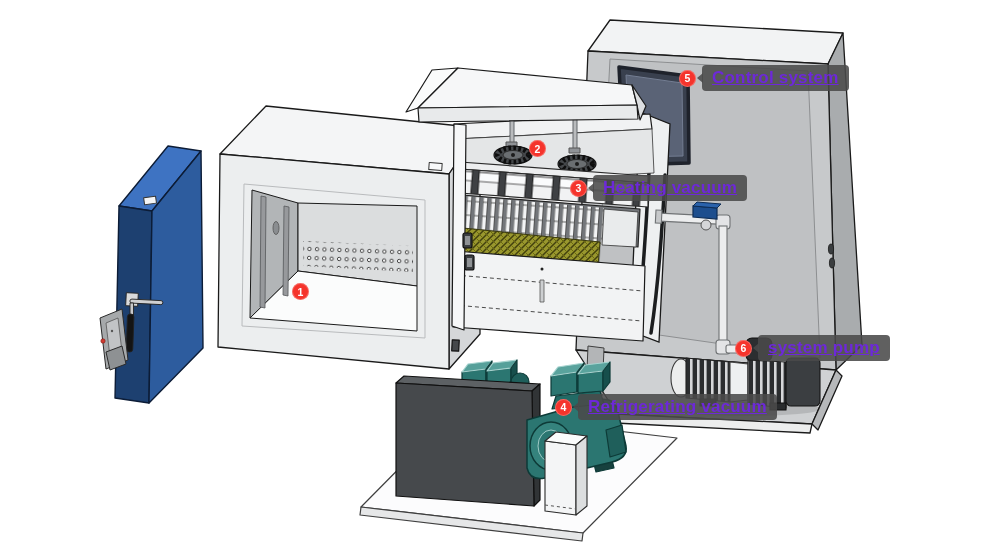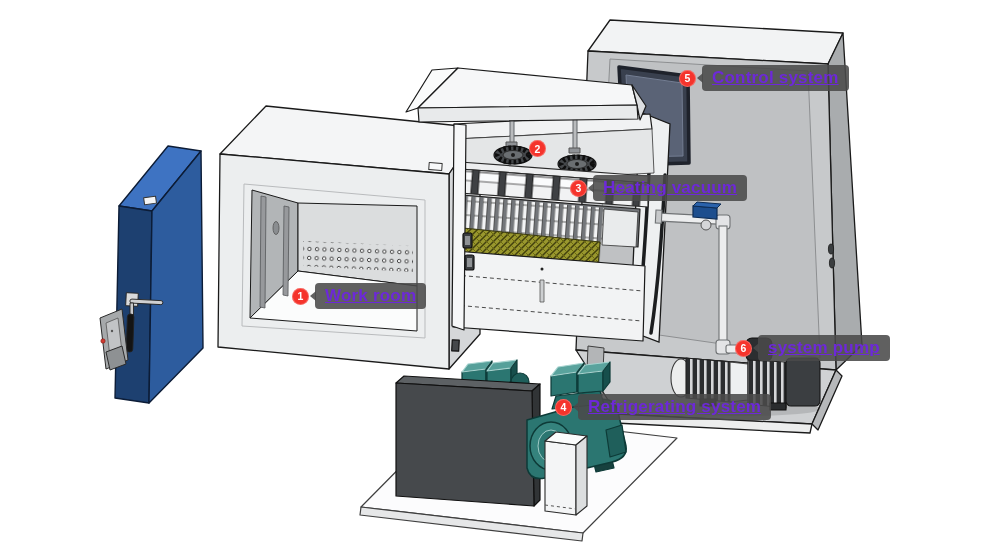--- a/index.html
+++ b/index.html
@@ -238,32 +238,31 @@
       <polygon points="406,112 432,70 458,68 418,108" fill="#fafbfb"></polygon>
       <polygon points="418,108 458,68 632,85 637,105" fill="#f6f7f8"></polygon>
       <polygon points="632,85 646,106 640,120 637,105" fill="#dddfe1"></polygon>
       <polygon points="418,108 637,105 638,119 419,122" fill="#e8eaeb"></polygon>
     </g>
   </g>
 </svg>
 
   <div class="callout" style="left:292px;top:283px">
     <span class="badge">1</span>
-    <span class="bubble">Work room</span>
   </div>
   <div class="callout" style="left:529px;top:140px">
     <span class="badge">2</span>
   </div>
   <div class="callout" style="left:570px;top:175px">
     <span class="badge">3</span>
     <span class="bubble">Heating vacuum</span>
   </div>
   <div class="callout" style="left:555px;top:394px">
     <span class="badge">4</span>
-    <span class="bubble">Refrigerating system</span>
+    <span class="bubble">Refrigerating vacuum</span>
   </div>
   <div class="callout" style="left:679px;top:65px">
     <span class="badge">5</span>
     <span class="bubble">Control system</span>
   </div>
   <div class="callout" style="left:735px;top:335px">
     <span class="badge">6</span>
     <span class="bubble">system pump</span>
   </div>
 

